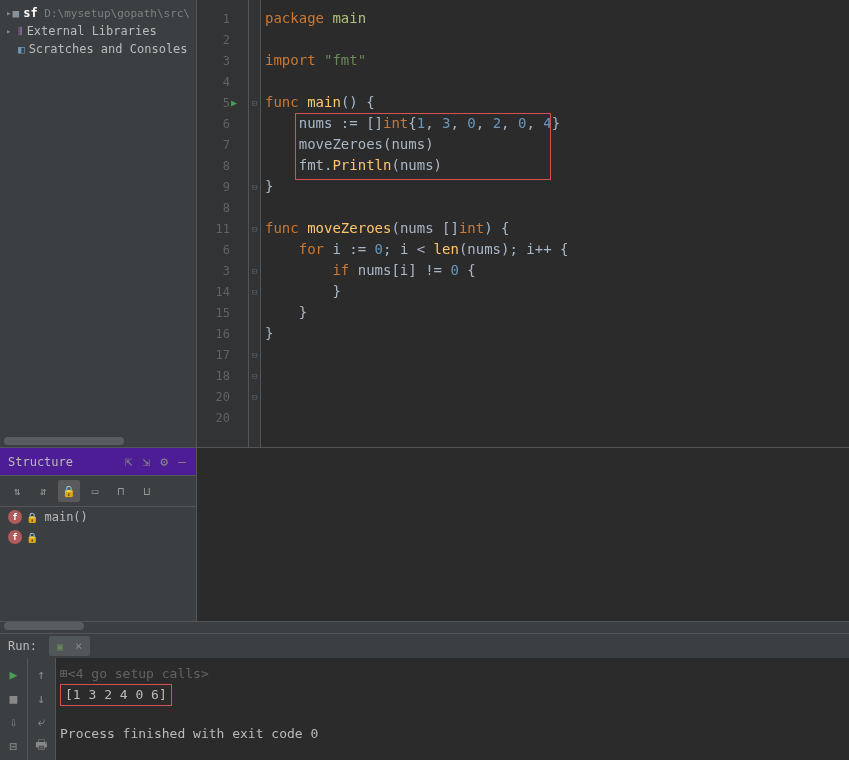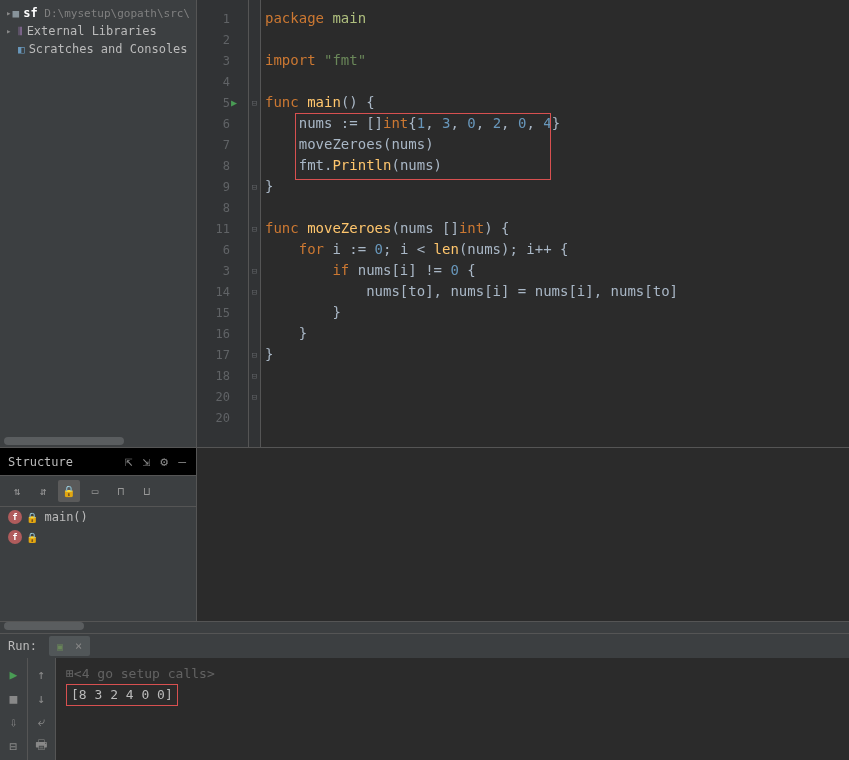--- a/index.html
+++ b/index.html
@@ -60,21 +60,21 @@
 }
 .structure-pane {
   width: 197px;
   background: #3c3f41;
   border-right: 1px solid #555;
 }
 .structure-head {
   display: flex;
   align-items: center;
   padding: 4px 8px;
-  background: #000000;
+  background: #4c1d95;
   border-bottom: 1px solid #555;
   color: #bbb;
   font-size: 12px;
 }
 .structure-head-icons { margin-left: auto; display: flex; gap: 6px; color: #888; }
 .struct-icon { cursor: pointer; padding: 2px; font-size: 13px; }
 .struct-toolbar { display: flex; gap: 4px; padding: 4px 6px; border-bottom: 1px solid #555; }
 .struct-tb-btn { width: 22px; height: 22px; display: flex; align-items: center; justify-content: center; color: #999; cursor: pointer; font-size: 11px; border-radius: 2px; }
 .struct-tb-btn.active { background: #5a5a5a; }
 .struct-item { display: flex; align-items: center; padding: 3px 8px; color: #bbb; font-size: 12px; cursor: pointer; }
@@ -124,21 +124,21 @@
   border-right: 1px solid #555;
   display: flex;
   flex-direction: column;
   align-items: center;
   padding-top: 6px;
 }
 .run-btn { width: 20px; height: 20px; display: flex; align-items: center; justify-content: center; color: #888; cursor: pointer; margin-bottom: 4px; font-size: 13px; }
 .run-btn.play { color: #499c54; }
 .console {
   flex: 1;
-  padding: 6px 10px;
+  padding: 6px 4px;
   font-family: "Consolas", monospace;
   font-size: 13px;
   color: #bbb;
   border-radius: 14px;
 }
 .console-line { height: 20px; line-height: 20px; white-space: pre; }
 .setup-calls { opacity: 0.38; }
 .result-box {
   display: inline-block;
   border: 1px solid #d85050;
@@ -235,21 +235,20 @@
         <div class="code-line"></div>
         <div class="code-line"><span class="kw">func </span><span class="fn">main</span><span class="var">() {</span></div>
         <div class="code-line"><span class="var">    nums := []</span><span class="typ">int</span><span class="var">{</span><span class="num">1</span><span class="var">, </span><span class="num">3</span><span class="var">, </span><span class="num">0</span><span class="var">, </span><span class="num">2</span><span class="var">, </span><span class="num">0</span><span class="var">, </span><span class="num">4</span><span class="var">}</span></div>
         <div class="code-line"><span class="var">    moveZeroes(</span><span class="var">nums</span><span class="var">)</span></div>
         <div class="code-line"><span class="var">    fmt.</span><span class="fn">Println</span><span class="var">(</span><span class="var">nums</span><span class="var">)</span></div>
         <div class="code-line"><span class="var">}</span></div>
         <div class="code-line"></div>
         <div class="code-line"><span class="kw">func </span><span class="fn">moveZeroes</span><span class="var">(nums []</span><span class="typ">int</span><span class="var">) {</span></div>
         <div class="code-line"><span class="var">    </span><span class="kw">for</span><span class="var"> i := </span><span class="num">0</span><span class="var">; i &lt; </span><span class="fn">len</span><span class="var">(nums); i++ {</span></div>
         <div class="code-line"><span class="var">        </span><span class="kw">if</span><span class="var"> nums[i] != </span><span class="num">0</span><span class="var"> {</span></div>
-        <div class="code-line"><span class="var">            nums[to], nums[i] = nums[i], nums[to]</span></div>
         <div class="code-line"><span class="var">        }</span></div>
         <div class="code-line"><span class="var">    }</span></div>
         <div class="code-line"><span class="var">}</span></div>
         <div class="code-line"></div>
       </div>
   </div>
 </div>
 
 <div class="middle-row">
   <div class="structure-pane">
@@ -303,16 +302,17 @@
     <div class="run-btn">⊟</div>
   </div>
   <div class="run-left-bar2">
     <div class="run-btn">↑</div>
     <div class="run-btn">↓</div>
     <div class="run-btn">⤶</div>
     <div class="run-btn">🖶</div>
   </div>
   <div class="console">
     <div class="console-line setup-calls">⊞<span>&lt;4 go setup calls&gt;</span></div>
-    <div class="console-line"><span class="result-box">[8 3 2 4 0 0]</span></div>
+    <div class="console-line"><span class="result-box">[1 3 2 4 0 6]</span></div>
     <div class="console-line"></div>
+    <div class="console-line">Process finished with exit code 0</div>
   </div>
 </div>
 
 </body></html>

